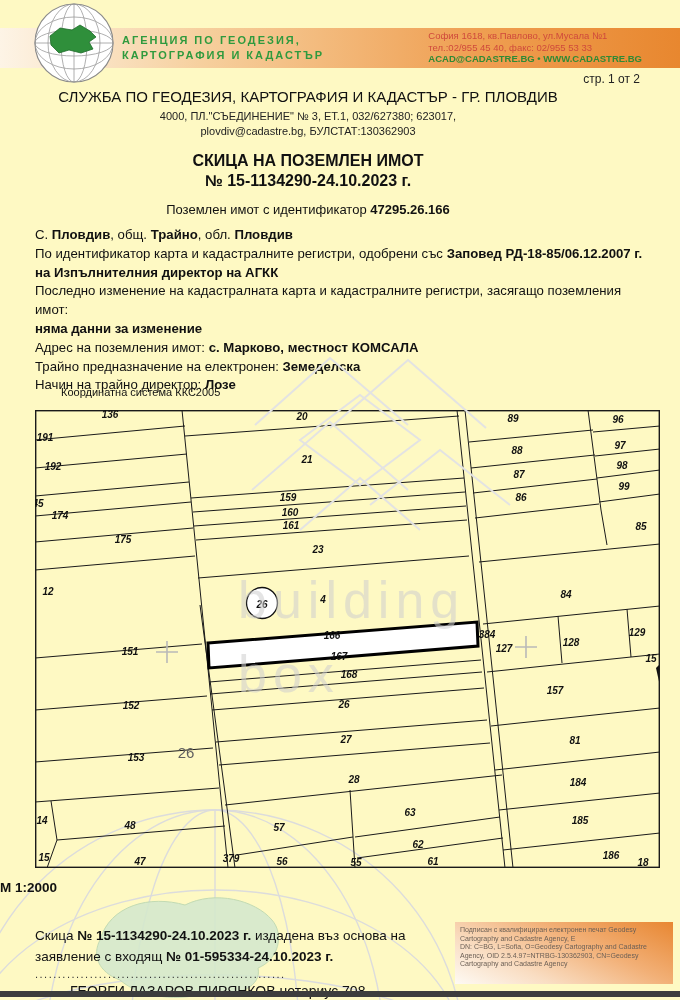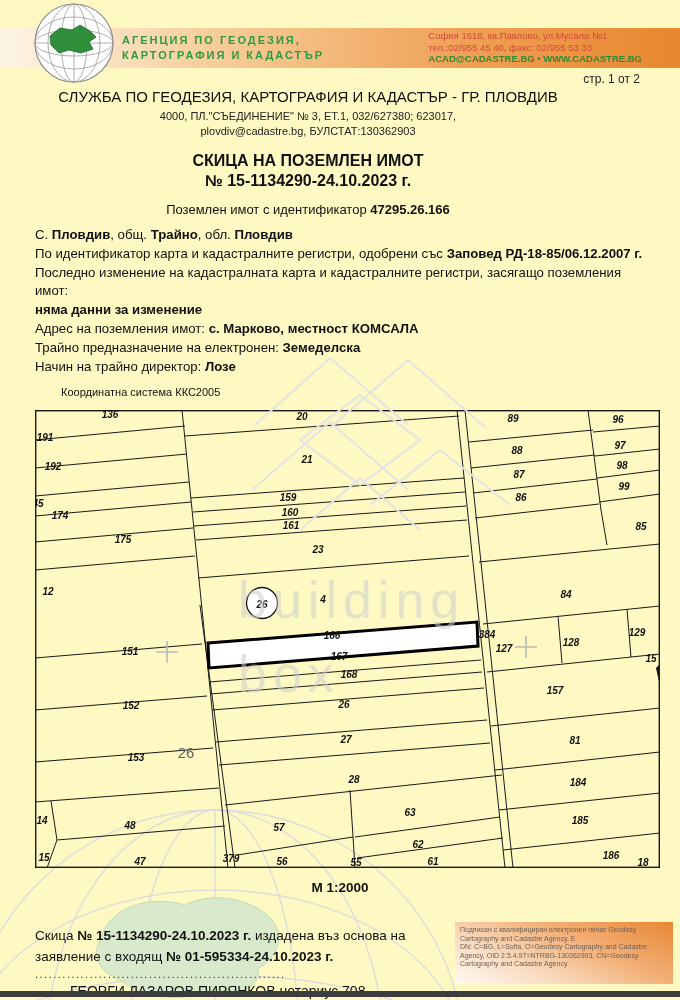--- a/index.html
+++ b/index.html
@@ -23,21 +23,21 @@
   #office-contact{top:125px;font-size:11px;color:#222;}
   #doc-title{top:152px;font-size:16px;font-weight:bold;}
   #doc-num{top:172px;font-size:16px;font-weight:bold;}
   #id-line{top:202px;font-size:13px;}
   
   #details{position:absolute;left:35px;top:226px;width:615px;font-size:13.2px;line-height:18.8px;z-index:2;}
   .b{font-weight:bold;}
   
   #crs{position:absolute;left:37px;top:386px;font-size:11px;z-index:2;margin-left:24px;}
   #map-wrap{position:absolute;left:35px;top:410px;width:625px;height:458px;z-index:2;}
-  #map-scale{position:absolute;left:0;top:880px;width:680px;text-align:center;
+  #map-scale{position:absolute;left:0;top:880px;width:680px;
              font-size:13.5px;font-weight:bold;z-index:2;}
   text.plbl{font-weight:bold;font-style:italic;font-size:10px;fill:#111;text-anchor:middle;
             font-family:"Liberation Sans",sans-serif;}
   
   #footer-left{position:absolute;left:35px;top:925px;width:400px;font-size:13.5px;line-height:21px;z-index:3;}
   #sig-dots{font-size:11px;letter-spacing:1.5px;color:#333;line-height:14px;}
   #notary{font-size:14px;padding-left:35px;}
   #sig-block{position:absolute;left:455px;top:922px;width:218px;height:62px;z-index:3;
              background:linear-gradient(205deg,#e88732 0%,#f2b077 38%,#f9ddc2 72%,#fefaf4 100%);
              color:#6b5f55;font-size:7px;line-height:8.6px;padding:4px 5px;box-sizing:border-box;}
@@ -95,20 +95,21 @@
   <div class="ctr" id="office-contact">plovdiv@cadastre.bg, БУЛСТАТ:130362903</div>
   <div class="ctr" id="doc-title">СКИЦА НА ПОЗЕМЛЕН ИМОТ</div>
   <div class="ctr" id="doc-num">№ 15-1134290-24.10.2023 г.</div>
   <div class="ctr" id="id-line">
     <span>Поземлен имот с идентификатор </span><span class="b">47295.26.166</span>
   </div>
 
   <div id="details">
     <div><span>С. </span><span class="b">Пловдив</span><span>, общ. </span><span class="b">Трайно</span><span>, обл. </span><span class="b">Пловдив</span></div>
     <div><span>По идентификатор карта и кадастралните регистри, одобрени със </span><span class="b">Заповед РД-18-85/06.12.2007 г.</span></div>
+    <div class="b">на Изпълнителния директор на АГКК</div>
     <div>Последно изменение на кадастралната карта и кадастралните регистри, засягащо поземления имот:</div>
     <div class="b">няма данни за изменение</div>
     <div><span>Адрес на поземления имот: </span><span class="b">с. Марково, местност КОМСАЛА</span></div>
     <div><span>Трайно предназначение на електронен: </span><span class="b">Земеделска</span></div>
     <div><span>Начин на трайно директор: </span><span class="b">Лозе</span></div>
   </div>
 
   <div id="crs">Координатна система ККС2005</div>
   <div id="map-wrap">
     <svg width="625" height="458" viewBox="0 0 625 458">

